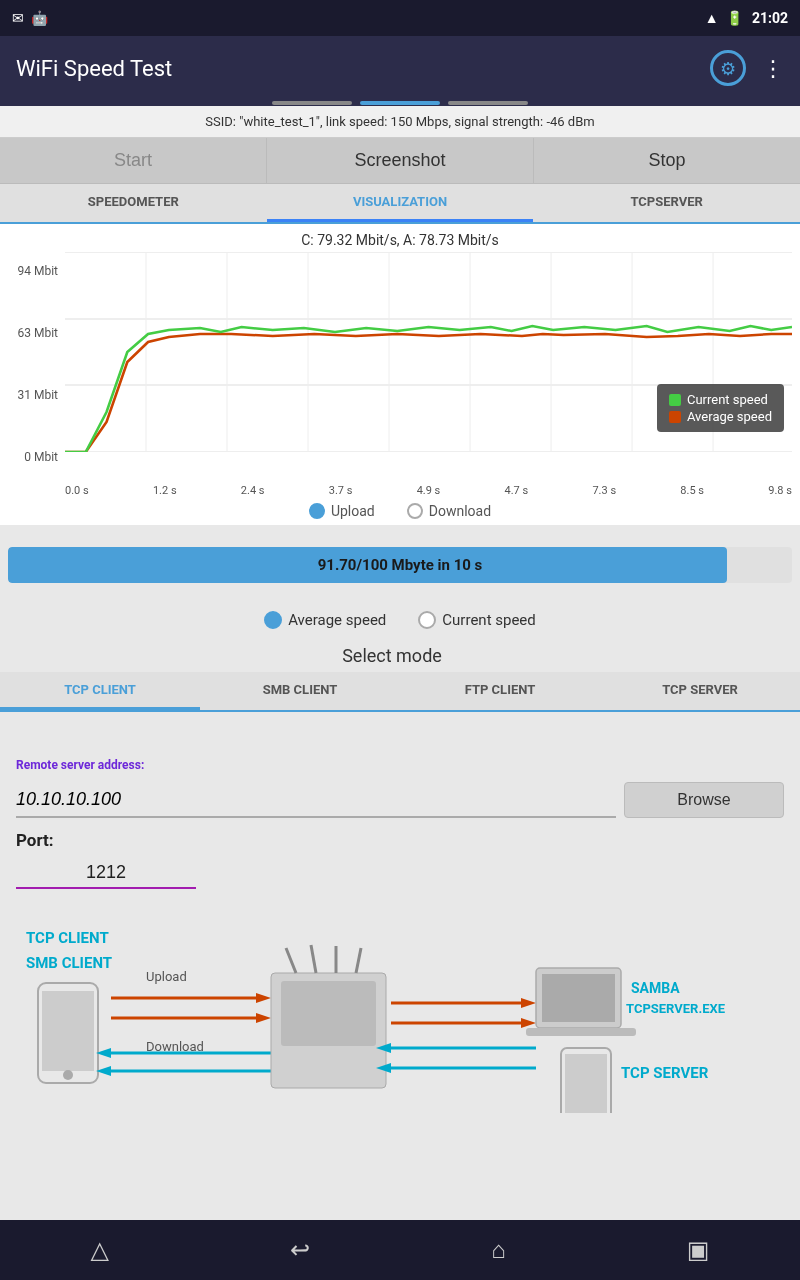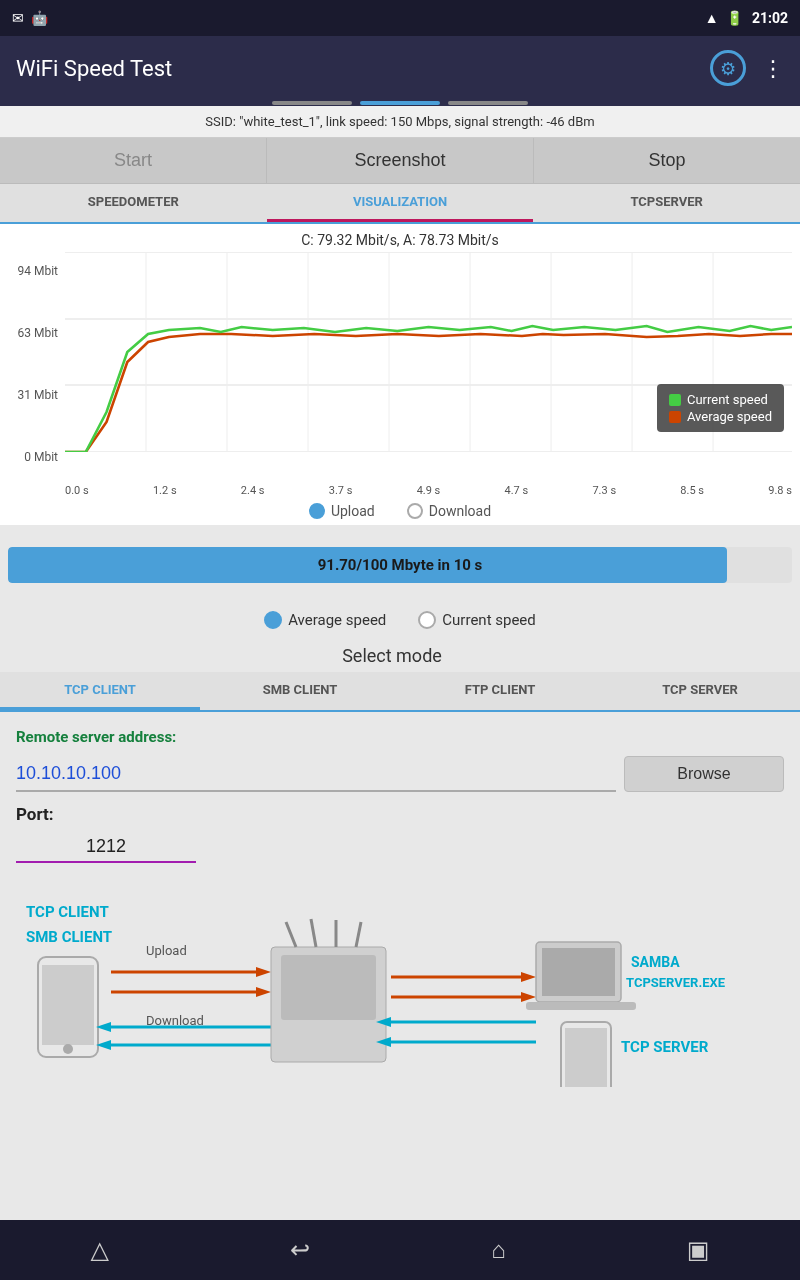--- a/index.html
+++ b/index.html
@@ -84,21 +84,21 @@
       text-align: center;
       padding: 10px 0;
       font-size: 13px;
       font-weight: bold;
       color: #555;
       cursor: pointer;
       border-bottom: 3px solid transparent;
     }
     .vis-tab.active {
       color: #4a9fd8;
-      border-bottom: 3px solid #be185d;
+      border-bottom: 3px solid #3b82f6;
     }
 
     
     .chart-area {
       background: white;
       padding: 8px 0 0 0;
       position: relative;
     }
     .chart-title {
       text-align: center;
@@ -237,39 +237,41 @@
       color: #4a9fd8;
       border-bottom: 3px solid #4a9fd8;
     }
 
     
     .content-section {
       background: #e8e8e8;
       padding: 16px;
     }
     .section-label {
-      font-size: 15px;
+      font-size: 12px;
       font-weight: bold;
-      color: #15803d;
+      color: #6d28d9;
       margin-bottom: 10px;
+      margin-top: 30px;
     }
     .server-address-row {
       display: flex;
       gap: 8px;
       margin-bottom: 12px;
     }
     .server-input {
       flex: 1;
       border: none;
       border-bottom: 2px solid #aaa;
       background: transparent;
       font-size: 18px;
-      color: #1d4ed8;
+      color: #000000;
       padding: 4px 0;
       outline: none;
+      font-style: italic;
     }
     .browse-btn {
       background: #d0d0d0;
       border: 1px solid #bbb;
       border-radius: 4px;
       padding: 8px 24px;
       font-size: 16px;
       color: #333;
       cursor: pointer;
       flex: 0 0 auto;

